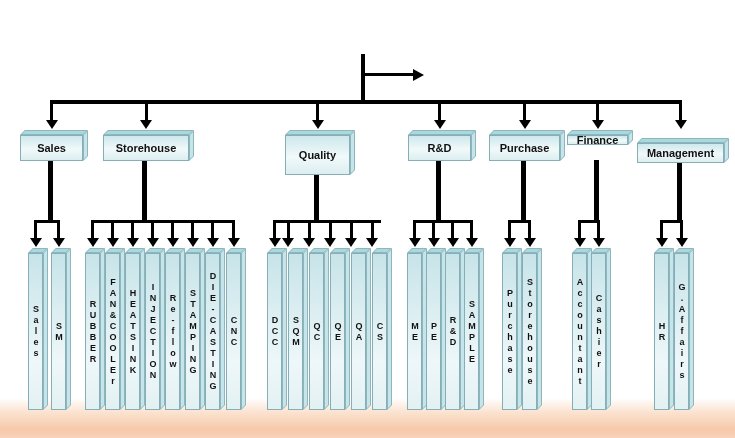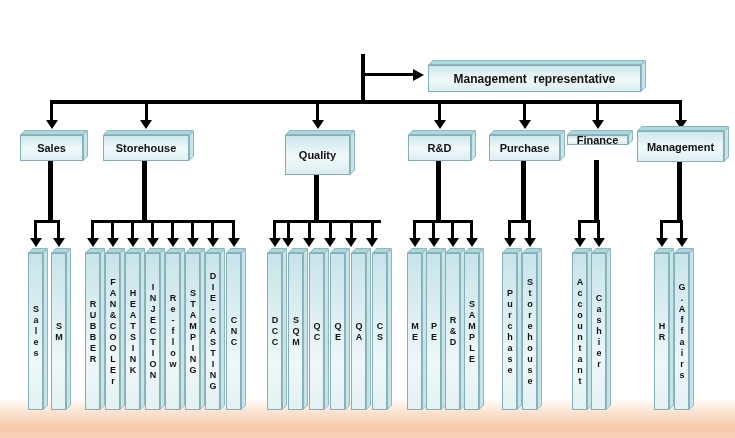--- a/index.html
+++ b/index.html
@@ -69,23 +69,20 @@
 
 <div class="canvas">
 
   <div class="floor"></div>
 
 
   <i class="stem gmstem" style="left:361px;top:54px;height:49px"></i>
   <i class="hline" style="left:363px;top:73px;width:50px"></i>
   <i class="ah-right" style="left:413px;top:68.5px"></i>
 
-  <div class="box3 mr" style="left:428px;top:60px;width:218px;height:32px">
-    <div class="f">Management  representative</div>
-  </div>
 
   <i class="rail mainrail" style="left:50px;top:100px;width:632px"></i>
   <i class="drop" style="left:50px;top:103px;height:18px"></i>
   <i class="drop" style="left:144.5px;top:103px;height:18px"></i>
   <i class="drop" style="left:316px;top:103px;height:18px"></i>
   <i class="drop" style="left:438px;top:103px;height:18px"></i>
   <i class="drop" style="left:523px;top:103px;height:18px"></i>
   <i class="drop" style="left:596px;top:103px;height:18px"></i>
   <i class="drop" style="left:679px;top:103px;height:18px"></i>
 
@@ -100,21 +97,21 @@
     </div>
   <div class="box3 dept" style="left:408px;top:130px;width:68px;height:31px">
     <div class="f">R&amp;D</div>
     </div>
   <div class="box3 dept" style="left:489px;top:130px;width:76px;height:31px">
     <div class="f">Purchase</div>
     </div>
   <div class="box3 dept" style="left:567px;top:130px;width:66px;height:15px">
     <div class="f">Finance</div>
     </div>
-  <div class="box3 dept" style="left:637px;top:126px;width:92px;height:36px">
+  <div class="box3 dept" style="left:637px;top:138px;width:92px;height:25px">
     <div class="f">Management</div>
     </div>
 
   <i class="stem" style="left:47.5px;top:160px;height:62px"></i>
   <i class="stem" style="left:142px;top:160px;height:62px"></i>
   <i class="stem" style="left:313.5px;top:160px;height:62px"></i>
   <i class="stem" style="left:435.5px;top:160px;height:62px"></i>
   <i class="stem" style="left:520.5px;top:160px;height:62px"></i>
   <i class="stem" style="left:593.5px;top:160px;height:62px"></i>
   <i class="stem" style="left:676.5px;top:160px;height:62px"></i>

